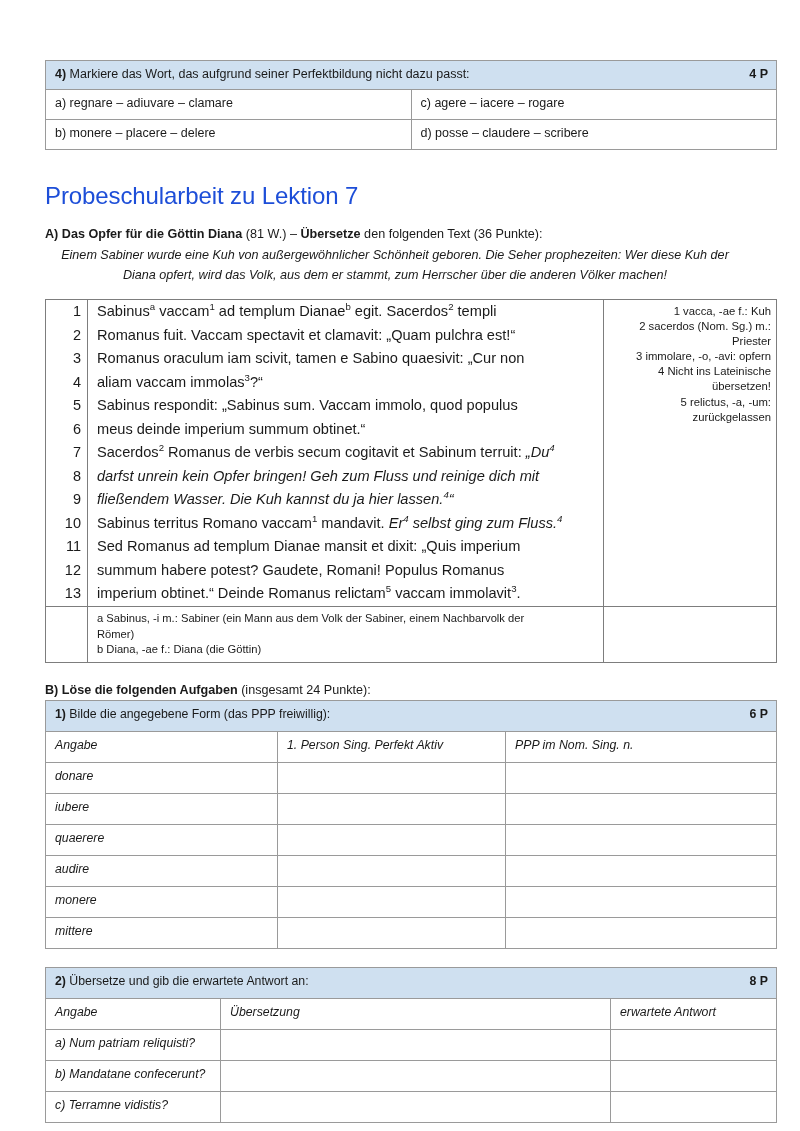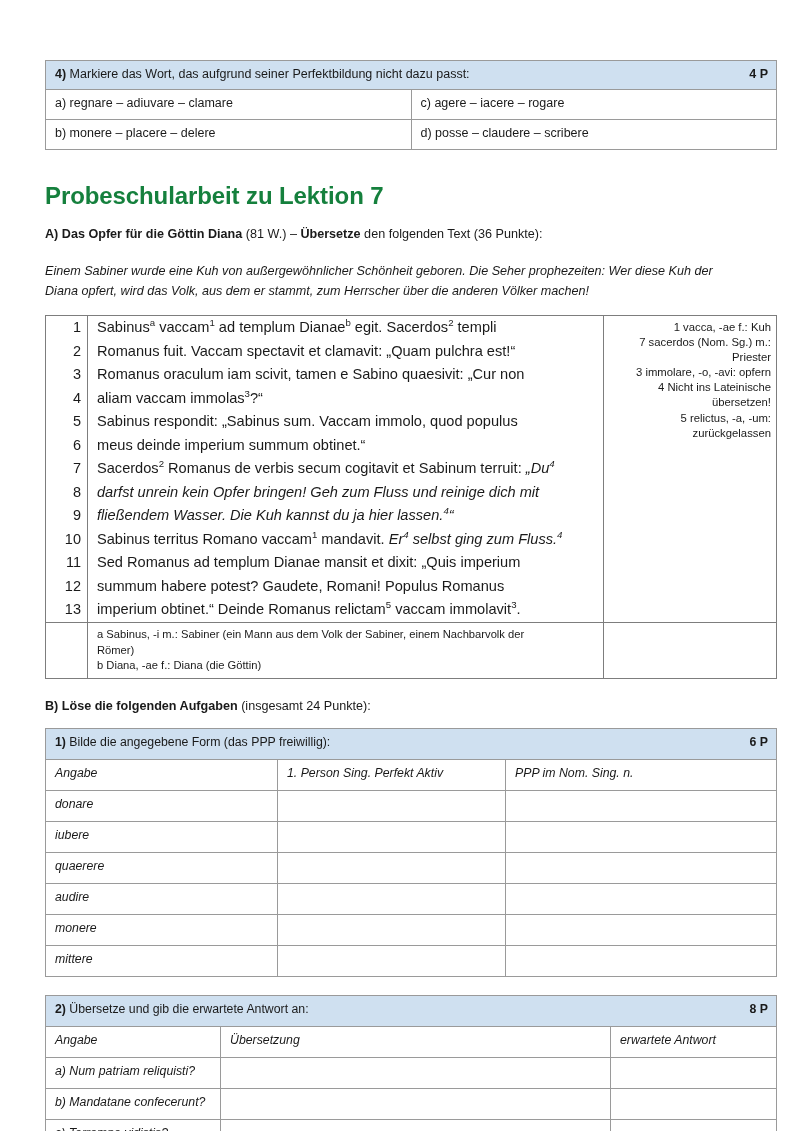--- a/index.html
+++ b/index.html
@@ -54,41 +54,42 @@
   #task4-table { margin-top: 0; }
   #task4-table td.opt {
     font-size: 12.5px;
     height: 16px;
     padding: 6px 8px 7px 9px;
     line-height: 1.2;
   }
 
   
   .doc-title {
-    color: #15803d;
+    color: #1d4ed8;
     font-size: 24px;
-    font-weight: bold;
+    font-weight: normal;
     letter-spacing: -0.1px;
     margin: 33px 0 0 0;
     line-height: 1.1;
   }
 
   
   .section-line {
     font-size: 12.6px;
     margin: 17px 0 0 0;
     line-height: 1.3;
   }
   .section-line b { font-weight: bold; }
   .lead-para {
     font-size: 12.6px;
     font-style: italic;
-    margin: 20px 0 0 0;
+    margin: 4px 0 0 0;
     line-height: 1.55;
     width: 700px;
+    text-align: center;
   }
 
   
   #latin-table { margin-top: 14px; }
   #latin-table td { border: 1px solid #7d7d7d; }
   #latin-table .ln {
     width: 33px;
     text-align: right;
     padding: 1px 6px 1px 2px;
     font-size: 14.5px;
@@ -131,21 +132,21 @@
   #latin-table .fn {
     font-size: 11.2px;
     line-height: 1.4;
     padding: 4px 6px 4px 9px;
     border-top: 1px solid #7d7d7d;
   }
   #latin-table .fn span { display: block; }
   sup { font-size: 0.66em; vertical-align: super; line-height: 0; }
 
   
-  .ex-table { margin-top: 14px; }
+  .ex-table { margin-top: 2px; }
   .ex-table td {
     font-size: 12.3px;
     height: 18px;
     padding: 6px 8px 6px 9px;
     line-height: 1.25;
   }
   .ex-table td.ital { font-style: italic; }
   .ex-table td.blank { }
 </style>
 </head>
@@ -179,21 +180,21 @@
 
   <p class="lead-para">Einem Sabiner wurde eine Kuh von außergewöhnlicher Schönheit geboren. Die Seher prophezeiten: Wer diese Kuh der Diana opfert, wird das Volk, aus dem er stammt, zum Herrscher über die anderen Völker machen!</p>
 
   <table id="latin-table">
     <tbody>
         <tr>
           <td class="ln">1</td>
           <td class="lt">Sabinus<sup>a</sup> vaccam<sup>1</sup> ad templum Dianae<sup>b</sup> egit. Sacerdos<sup>2</sup> templi</td>
           <td class="voc" rowspan="13">
             <span class="voc-line">1 vacca, -ae f.: Kuh</span>
-            <span class="voc-line">7 sacerdos (Nom. Sg.) m.:</span>
+            <span class="voc-line">2 sacerdos (Nom. Sg.) m.:</span>
             <span class="voc-line">Priester</span>
             <span class="voc-line">3 immolare, -o, -avi: opfern</span>
             <span class="voc-line">4 Nicht ins Lateinische</span>
             <span class="voc-line">übersetzen!</span>
             <span class="voc-line">5 relictus, -a, -um:</span>
             <span class="voc-line">zurückgelassen</span>
           </td>
         </tr>
         <tr>
           <td class="ln">2</td>

